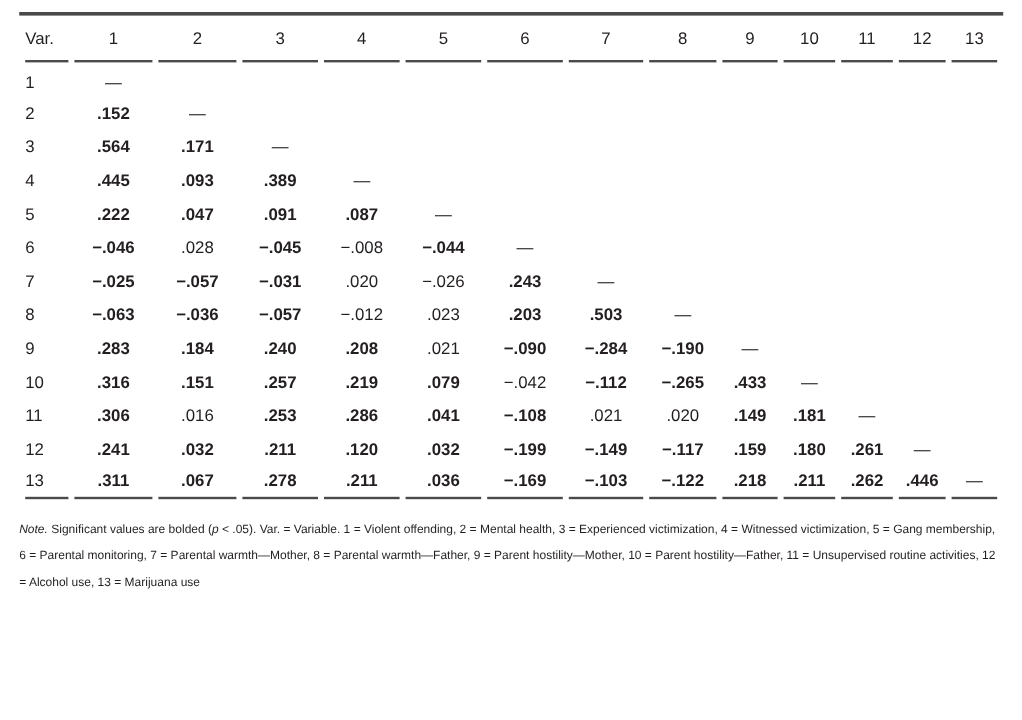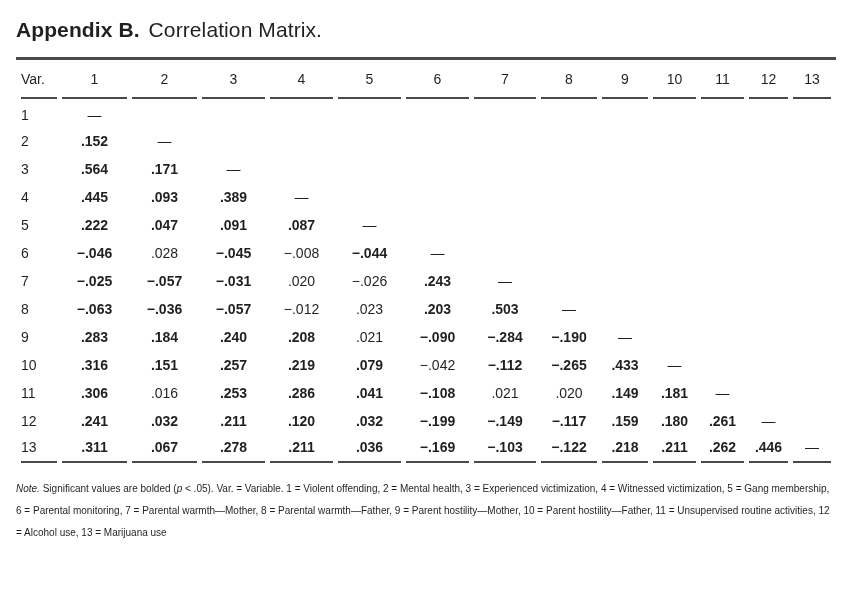--- a/index.html
+++ b/index.html
@@ -83,21 +83,20 @@
   }
   .note .it {
     font-style: italic;
   }
 </style>
 </head>
 <body>
 
 <div class="page">
 
-  <h1 class="title"><span class="title-bold">Appendix B.</span><span>Correlation Matrix.</span></h1>
 
   <div class="top-rule"></div>
 
   <table class="corr">
     <colgroup>
       <col style="width:36px">
         <col style="width:65px">
         <col style="width:65px">
       <col style="width:63px">
         <col style="width:63px">

